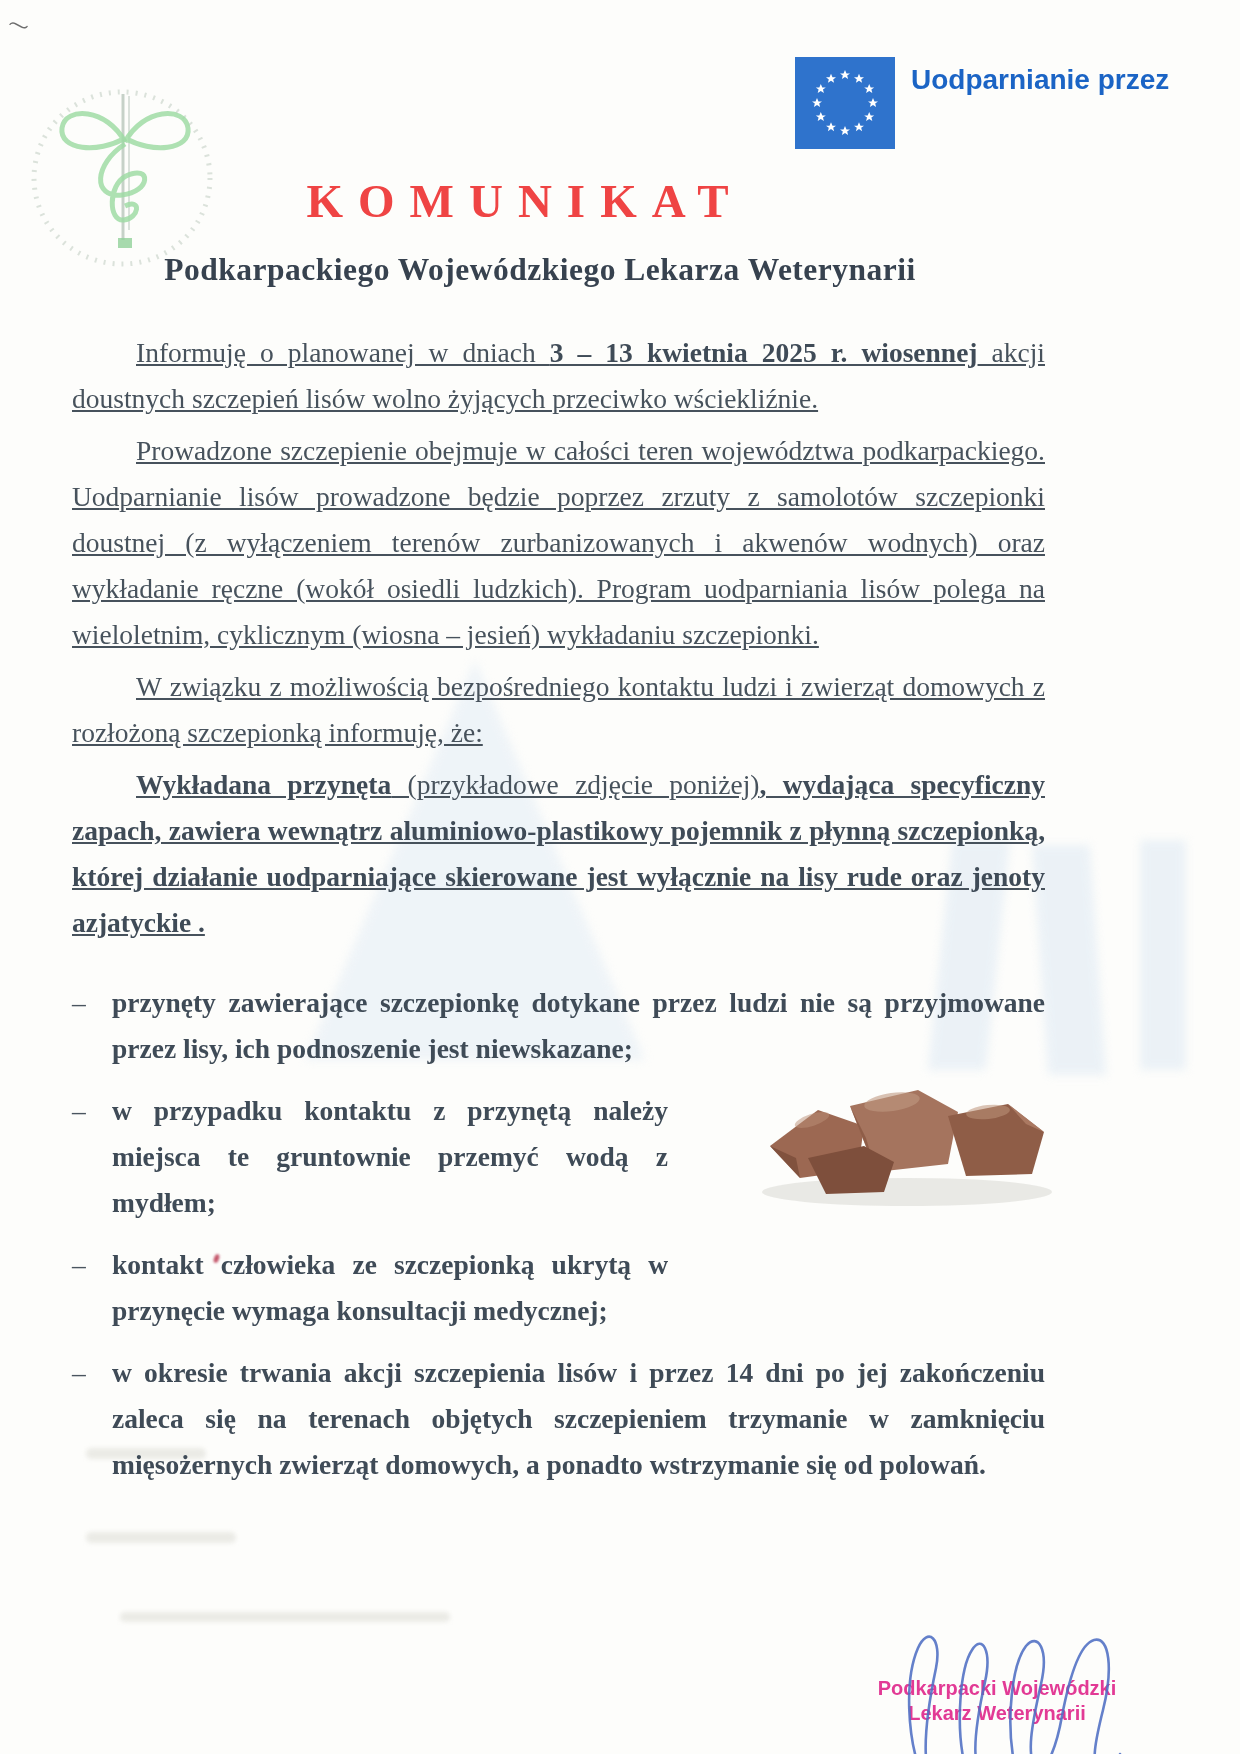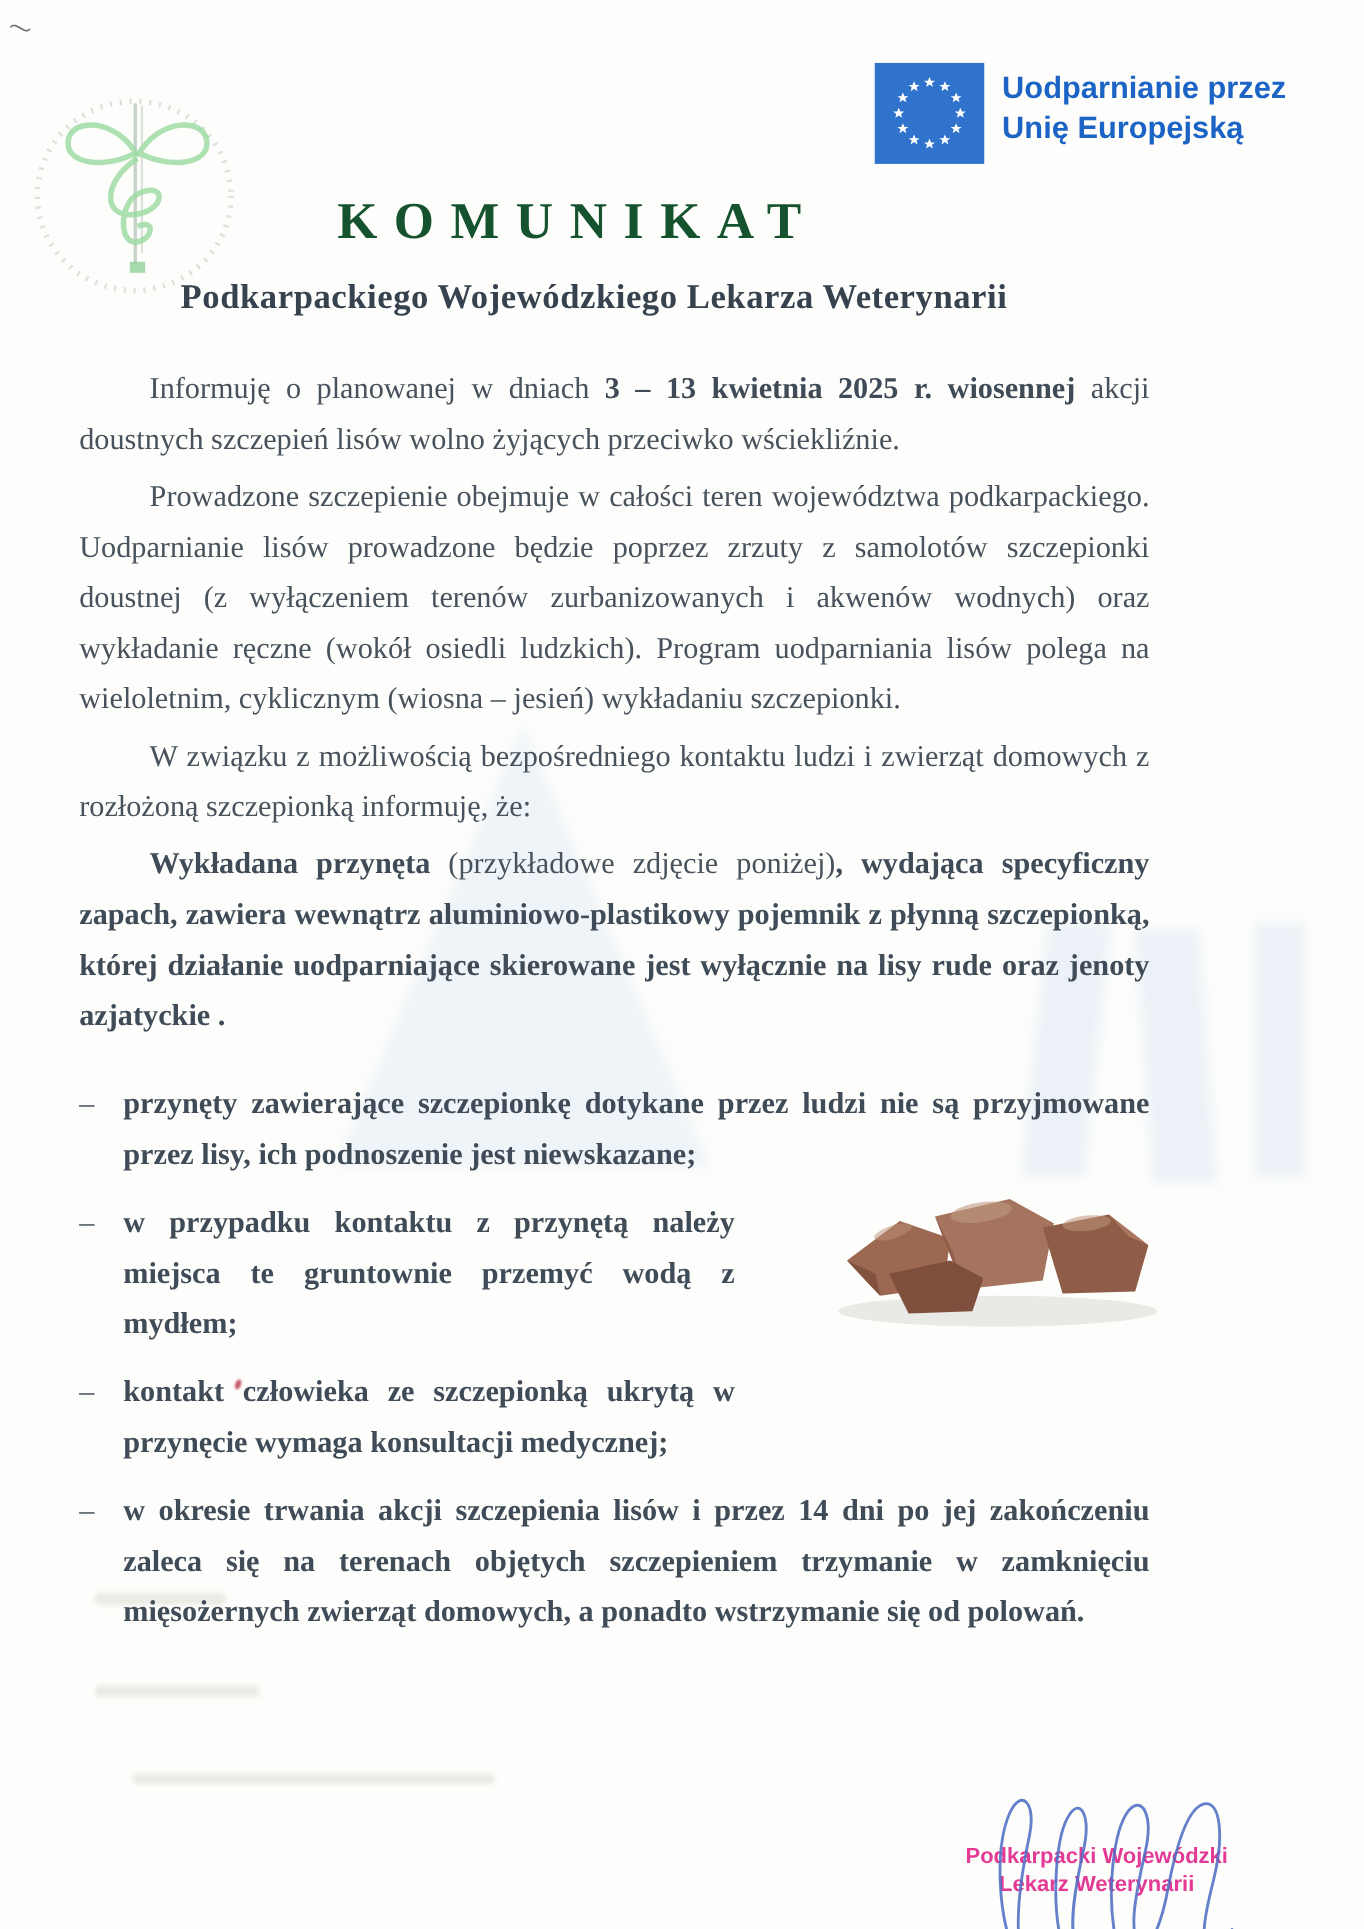--- a/index.html
+++ b/index.html
@@ -8,27 +8,27 @@
     background:#fdfdfb;overflow:hidden;
     font-family:"Liberation Serif", serif;
   }
   
   .vet-logo{position:absolute;left:22px;top:80px;width:200px;height:192px;opacity:.85;}
   .eu-block{position:absolute;left:795px;top:54px;width:420px;height:100px;}
   .eu-flag{position:absolute;left:0;top:3px;width:100px;height:92px;display:block;}
   .eu-text{position:absolute;left:116px;top:8px;font-family:"Liberation Sans",sans-serif;
     font-weight:700;font-size:28px;line-height:36px;color:#1b64c5;white-space:nowrap;}
   .doc-title{position:absolute;top:174px;left:70px;width:910px;text-align:center;
-    font-size:47px;font-weight:700;letter-spacing:15px;color:#14532d;}
+    font-size:47px;font-weight:700;letter-spacing:15px;color:#ef4444;}
   .doc-subtitle{position:absolute;top:252px;left:40px;width:1000px;text-align:center;
     font-weight:700;font-size:31.5px;color:#37424f;letter-spacing:.5px;}
   
   .content{position:absolute;left:72px;top:330px;width:973px;z-index:2;
     color:#47525c;font-size:27.5px;line-height:46px;text-align:justify;}
-  .content p{margin:0 0 6px 0;text-indent:64px;}
+  .content p{margin:0 0 6px 0;text-indent:64px;text-decoration:underline;}
   .b{font-weight:700;color:#3f4b57;}
   .bullet-list{margin-top:34px;}
   .bullet-item{display:flex;margin-bottom:16px;font-weight:700;color:#3f4b57;}
   .bullet-marker{flex:0 0 40px;width:40px;font-weight:400;color:#4a555f;}
   .bullet-text{flex:1;text-align:justify;}
   .bullet-item.narrow .bullet-text{flex:0 0 556px;max-width:556px;}
   
   .bait-photo{position:absolute;left:742px;top:1058px;width:322px;height:152px;z-index:1;}
   
   .sig-block{position:absolute;left:852px;top:1676px;width:290px;text-align:center;
@@ -93,21 +93,20 @@
       <use href="#star" transform="translate(64,70.2)"></use>
       <use href="#star" transform="translate(50,74)"></use>
       <use href="#star" transform="translate(36,70.2)"></use>
       <use href="#star" transform="translate(25.8,60)"></use>
       <use href="#star" transform="translate(22,46)"></use>
       <use href="#star" transform="translate(25.8,32)"></use>
       <use href="#star" transform="translate(36,21.8)"></use>
     </svg>
     <div class="eu-text">
       <div>Uodparnianie przez</div>
-      <div>Unię Europejską</div>
     </div>
   </div>
 
   <div class="doc-title">KOMUNIKAT</div>
   <div class="doc-subtitle">Podkarpackiego Wojewódzkiego Lekarza Weterynarii</div>
 
   <div class="content">
     <p><span>Informuję o planowanej w dniach </span><span class="b">3 – 13 kwietnia 2025 r. wiosennej</span><span> akcji doustnych szczepień lisów wolno żyjących przeciwko wściekliźnie.</span></p>
 
     <p>Prowadzone szczepienie obejmuje w całości teren województwa podkarpackiego. Uodparnianie lisów prowadzone będzie poprzez zrzuty z samolotów szczepionki doustnej (z wyłączeniem terenów zurbanizowanych i akwenów wodnych) oraz wykładanie ręczne (wokół osiedli ludzkich). Program uodparniania lisów polega na wieloletnim, cyklicznym (wiosna – jesień) wykładaniu szczepionki.</p>

